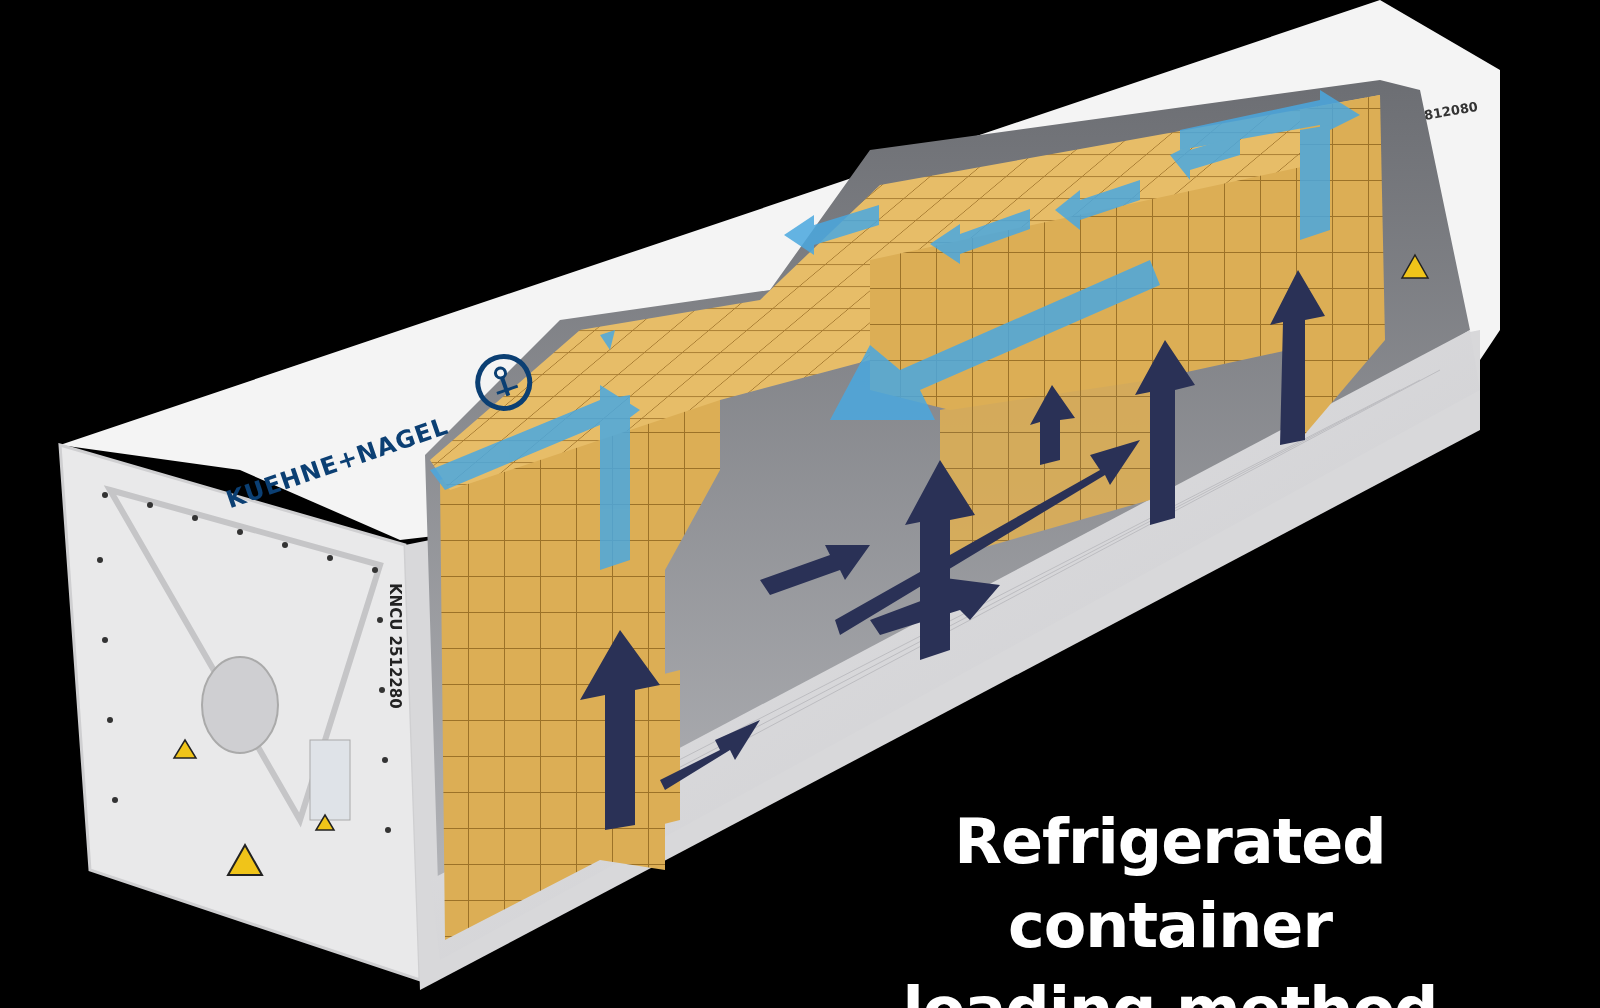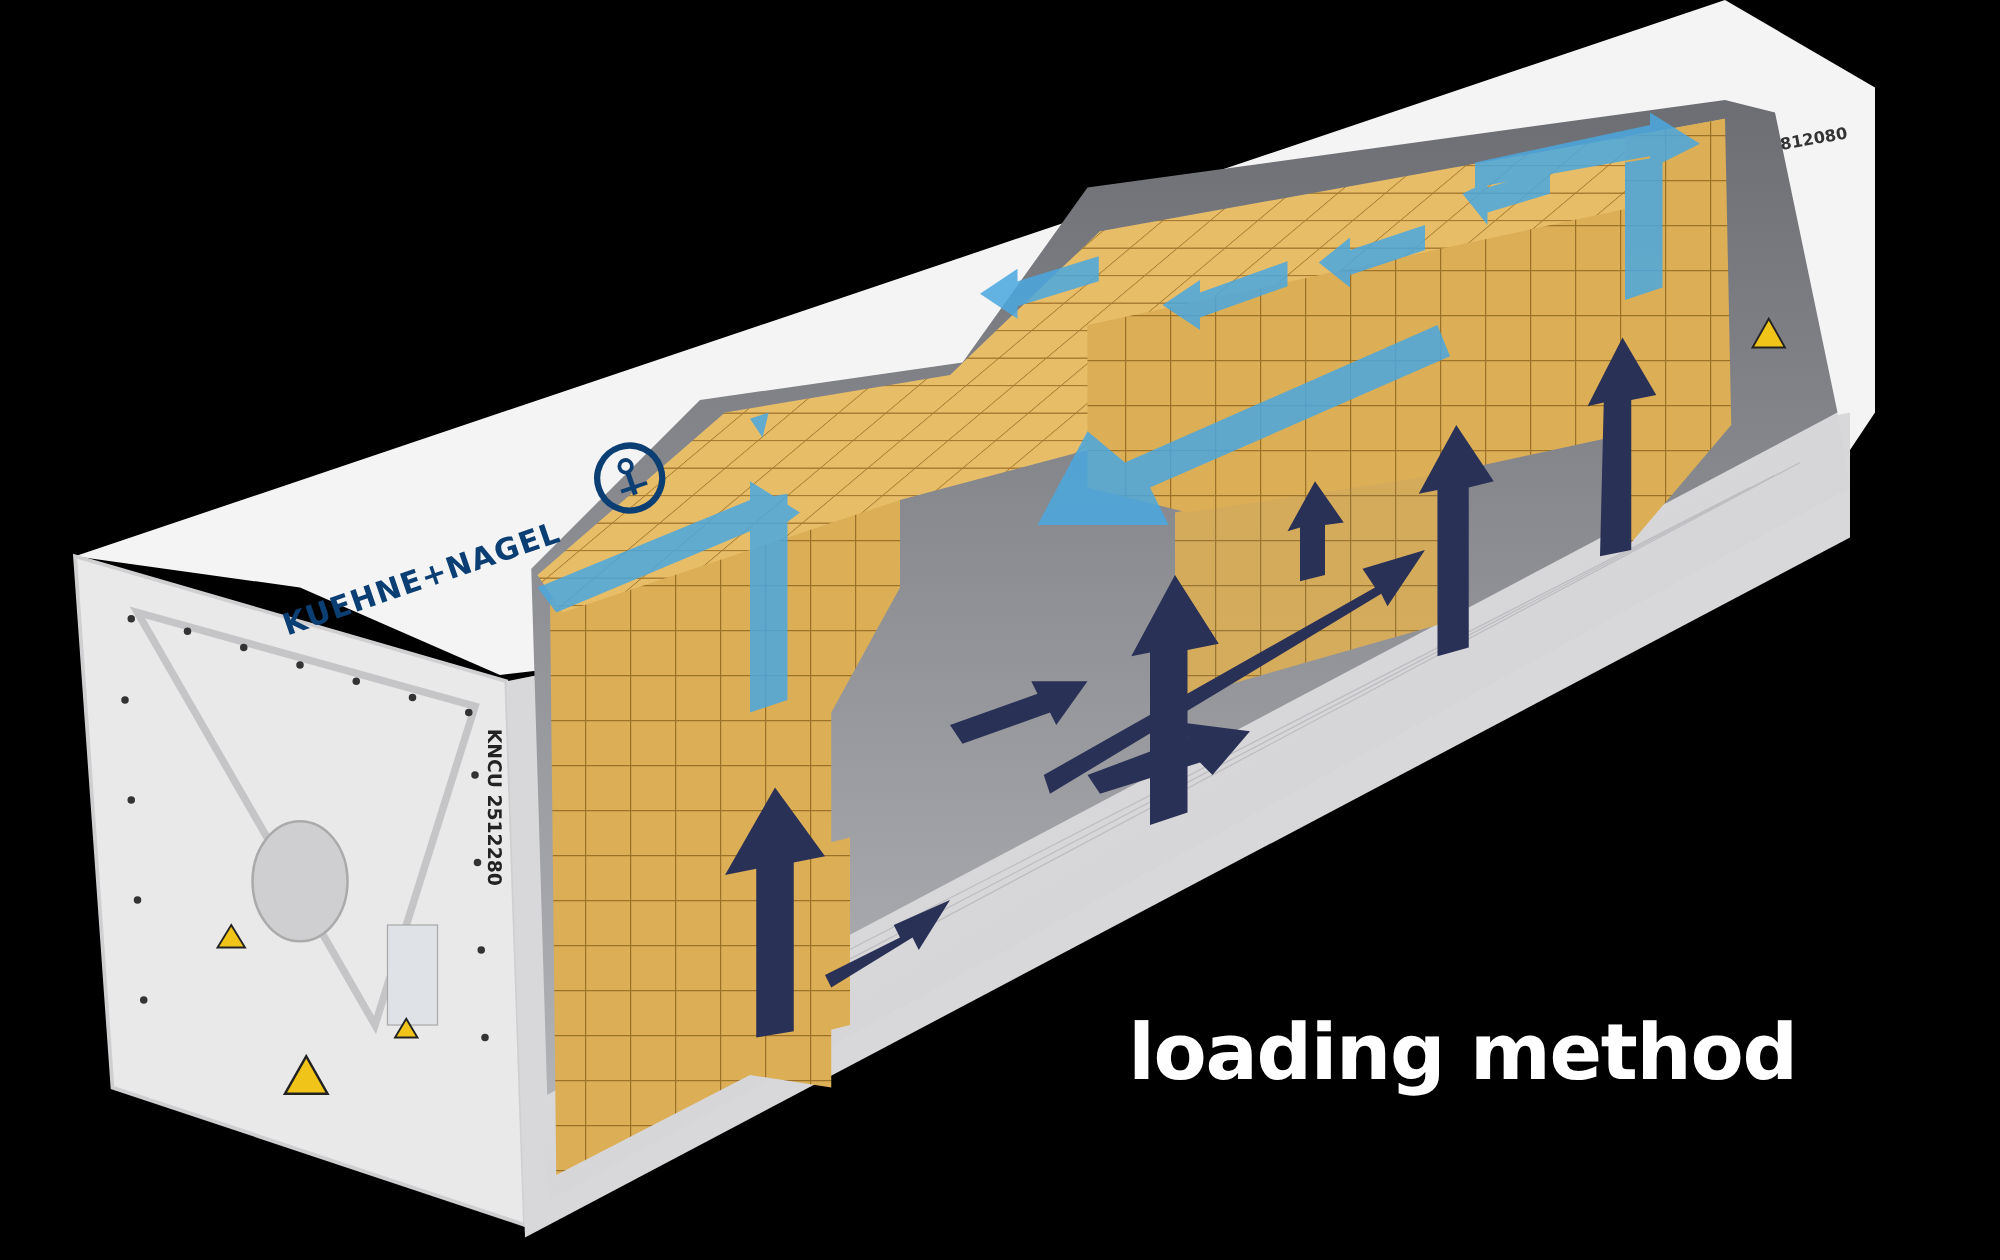--- a/index.html
+++ b/index.html
@@ -134,14 +134,15 @@
       <circle r="26" fill="none" stroke="#0b3f73" stroke-width="5"></circle>
       <circle cx="0" cy="-10" r="5" fill="none" stroke="#0b3f73" stroke-width="3"></circle>
       <line x1="0" y1="-5" x2="0" y2="14" stroke="#0b3f73" stroke-width="4"></line>
       <line x1="-10" y1="8" x2="12" y2="8" stroke="#0b3f73" stroke-width="3"></line>
     </g>
   </g>
 </svg>
 </div>
 
 <div class="caption">
+  <div>Refrigerated container</div>
   <div>loading method</div>
 </div>
 
 </body></html>

